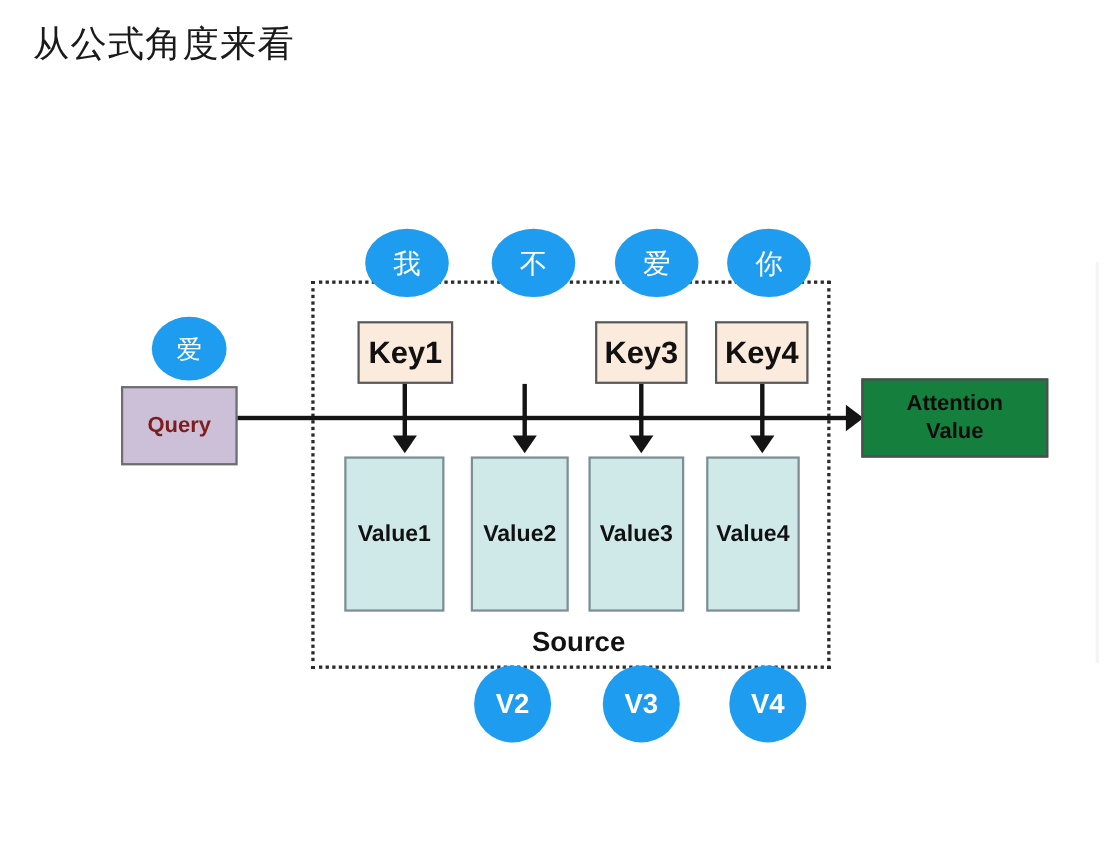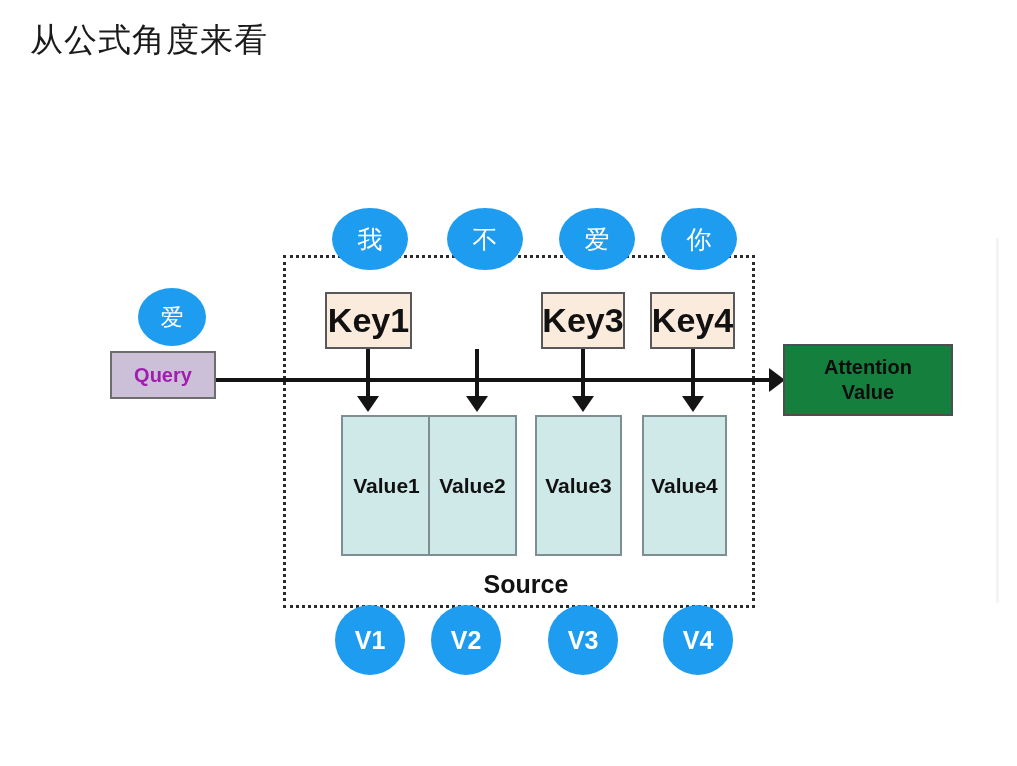--- a/index.html
+++ b/index.html
@@ -102,21 +102,21 @@
   .key-box {
     position: absolute;
     top: 292px;
     height: 57px;
     background: #faebdc;
     border: 2px solid #59595b;
     box-sizing: border-box;
     display: flex;
     align-items: center;
     justify-content: center;
-    font-size: 34px;
+    font-size: 28px;
     font-weight: bold;
     color: #111111;
   }
 
   
   .value-box {
     position: absolute;
     top: 415px;
     height: 141px;
     background: #cfe9e9;
@@ -129,30 +129,30 @@
     font-weight: bold;
     color: #111111;
   }
 
   
   #query-box {
     position: absolute;
     left: 110px;
     top: 351px;
     width: 106px;
-    height: 48px;
+    height: 72px;
     background: #ccc0d9;
     border: 2px solid #6d6d70;
     box-sizing: border-box;
     display: flex;
     align-items: center;
     justify-content: center;
     font-size: 20px;
     font-weight: bold;
-    color: #a21caf;
+    color: #7f1d1d;
   }
 
   
   #attention-box {
     position: absolute;
     left: 783px;
     top: 344px;
     width: 170px;
     height: 72px;
     background: #15803d;
@@ -228,30 +228,29 @@
 
   <div class="v-line" style="left:366px"></div>
   <div class="v-arrowhead" style="left:357px"></div>
   <div class="v-line" style="left:475px"></div>
   <div class="v-arrowhead" style="left:466px"></div>
   <div class="v-line" style="left:581px"></div>
   <div class="v-arrowhead" style="left:572px"></div>
   <div class="v-line" style="left:691px"></div>
   <div class="v-arrowhead" style="left:682px"></div>
 
-  <div class="value-box" style="left:341px; width:91px">Value1</div>
+  <div class="value-box" style="left:313px; width:91px">Value1</div>
   <div class="value-box" style="left:428px; width:89px">Value2</div>
   <div class="value-box" style="left:535px; width:87px">Value3</div>
   <div class="value-box" style="left:642px; width:85px">Value4</div>
 
   <div id="source-label">
     <span class="inner">Source</span>
   </div>
 
-  <div class="bubble bubble-v" style="left:335px">V1</div>
   <div class="bubble bubble-v" style="left:431px">V2</div>
   <div class="bubble bubble-v" style="left:548px">V3</div>
   <div class="bubble bubble-v" style="left:663px">V4</div>
 
   <div id="query-box">Query</div>
   <div class="h-line"></div>
   <div class="h-arrowhead"></div>
 
   <div id="attention-box">
     <span>

